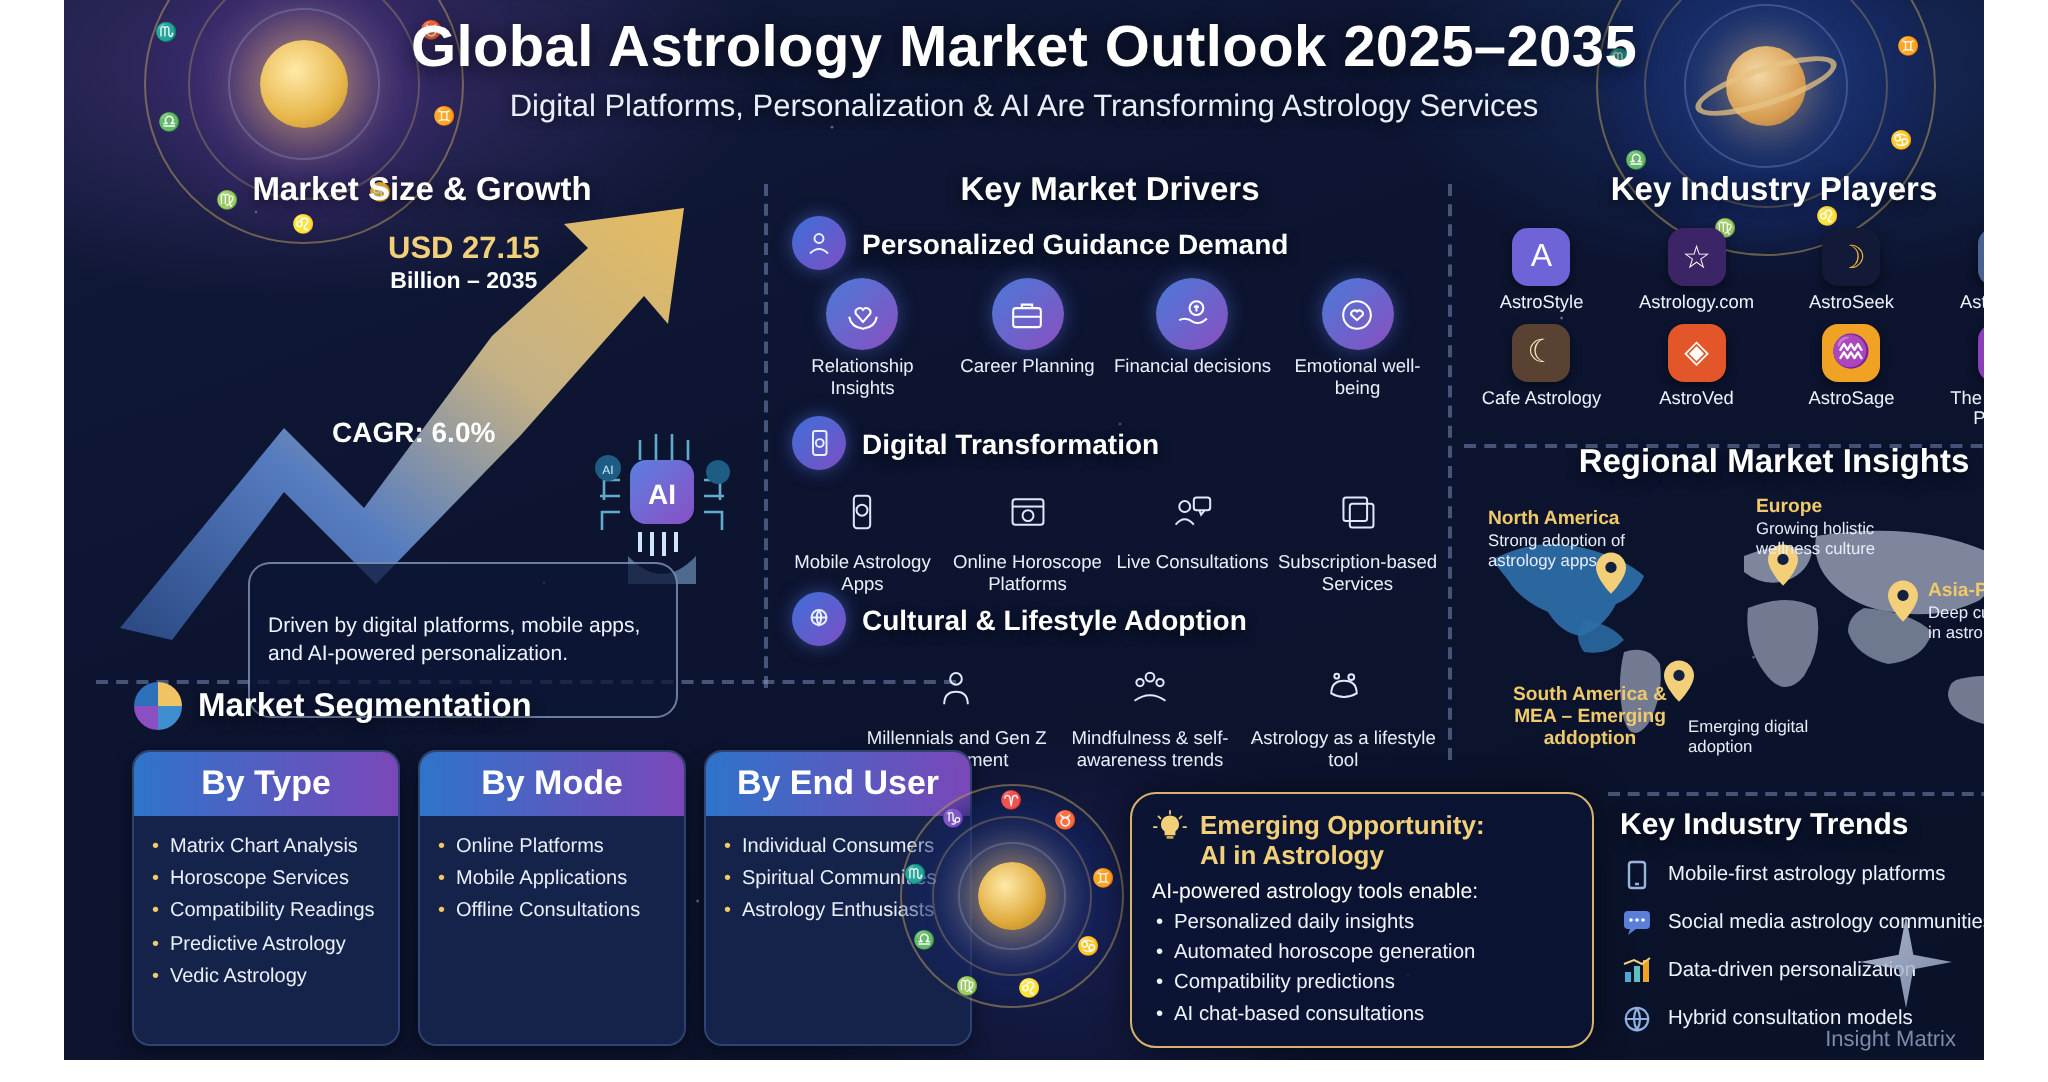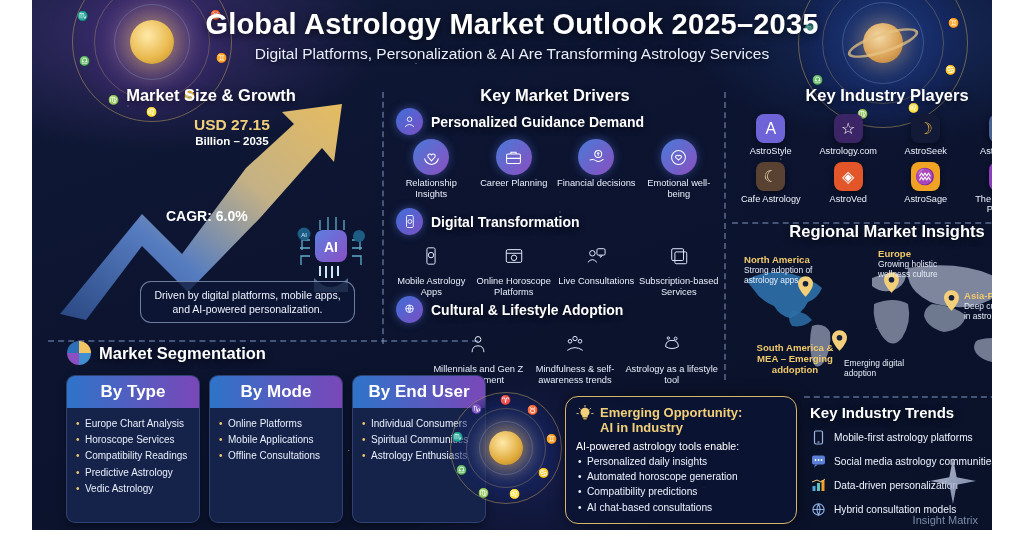--- a/index.html
+++ b/index.html
@@ -80,23 +80,23 @@
   #market-size { position:absolute; left:14px; top:86px; width:330px; height:250px; }
   #market-size .sec-title { font-size:16.5px; text-align:center; width:100%; }
   .arrow-svg { position:absolute; left:0; top:10px; }
   .lbl-2035 { position:absolute; left:148px; top:30px; text-align:center; }
   .lbl-2035 .big { color:#f2d07a; font-size:15.5px; font-weight:bold; }
   .lbl-2035 .sm { color:#ffffff; font-size:11.5px; font-weight:bold; margin-top:1px; }
   .lbl-2025 { position:absolute; left:14px; top:95px; text-align:center; }
   .lbl-2025 .big { color:#f2d07a; font-size:15.5px; font-weight:bold; }
   .lbl-2025 .sm { color:#ffffff; font-size:11.5px; font-weight:bold; margin-top:1px; }
   .lbl-cagr { position:absolute; left:120px; top:85px; color:#fff; font-size:14px; font-weight:bold;margin-top:37px; }
-  .note-box { position:absolute; left:94px; top:195px; width:215px; padding:6px 9px;
+  .note-box { position:absolute; left:78px; top:195px; width:215px; padding:24px 9px;
     border:1px solid rgba(175,195,235,.6); border-radius:11px; background:rgba(12,22,52,.72);
-    color:#eef3ff; font-size:10.5px; text-align:center; line-height:1.35; }
+    color:#eef3ff; font-size:10.5px; text-align:left; line-height:1.35; }
   .ai-robot { position:absolute; left:248px; top:124px; width:74px; height:86px; }
 
   
   #drivers { position:absolute; left:358px; top:86px; width:330px; height:272px; }
   #drivers .sec-title { font-size:16.5px; text-align:center; width:100%; }
   .drv-group { position:absolute; left:0; width:330px; }
   .drv-head { display:flex; align-items:center; gap:8px; padding-left:6px; }
   .badge { width:27px; height:27px; border-radius:50%; flex:none;
     background:linear-gradient(135deg,#3f6fd8,#7b4fc4); display:flex; align-items:center;
     justify-content:center; box-shadow:0 0 9px rgba(90,120,230,.5); }
@@ -510,21 +510,21 @@
         <path d="M13,13 L25,13 A12,12 0 0 1 13,25 Z" fill="#3f8fd0"></path>
         <path d="M13,13 L13,25 A12,12 0 0 1 1,13 Z" fill="#8a4fc0"></path>
         <path d="M13,13 L1,13 A12,12 0 0 1 13,1 Z" fill="#2d6fb8"></path>
       </svg>
       <div class="sec-title">Market Segmentation</div>
     </div>
     <div class="seg-cards">
       <div class="seg-card">
         <div class="seg-card-head">By Type</div>
         <ul>
-          <li>Europe Chart Analysis</li>
+          <li>Matrix Chart Analysis</li>
           <li>Horoscope Services</li>
           <li>Compatibility Readings</li>
           <li>Predictive Astrology</li>
           <li>Vedic Astrology</li>
         </ul>
       </div>
       <div class="seg-card">
         <div class="seg-card-head">By Mode</div>
         <ul>
           <li>Online Platforms</li>
@@ -561,21 +561,21 @@
 
   <div id="opportunity">
     <div class="opp-head">
       <svg width="18" height="18" viewBox="0 0 20 20">
         <path d="M10,3 a5,5 0 0 1 3,9 v2 h-6 v-2 a5,5 0 0 1 3,-9Z" fill="#f2d07a"></path>
         <rect x="8" y="14.5" width="4" height="1.5" rx=".7" fill="#cfa748"></rect>
         <path d="M10,0.5 v1.6 M3.6,3.6 l1.1,1.1 M16.4,3.6 l-1.1,1.1 M1,9.5 h1.6 M17.4,9.5 H19" stroke="#f2d07a" stroke-width="1" stroke-linecap="round"></path>
       </svg>
       <div>
         <div class="opp-title">Emerging Opportunity:</div>
-        <div class="opp-title">AI in Industry</div>
+        <div class="opp-title">AI in Astrology</div>
       </div>
     </div>
     <div class="opp-sub">AI-powered astrology tools enable:</div>
     <ul>
       <li>Personalized daily insights</li>
       <li>Automated horoscope generation</li>
       <li>Compatibility predictions</li>
       <li>AI chat-based consultations</li>
     </ul>
   </div>

